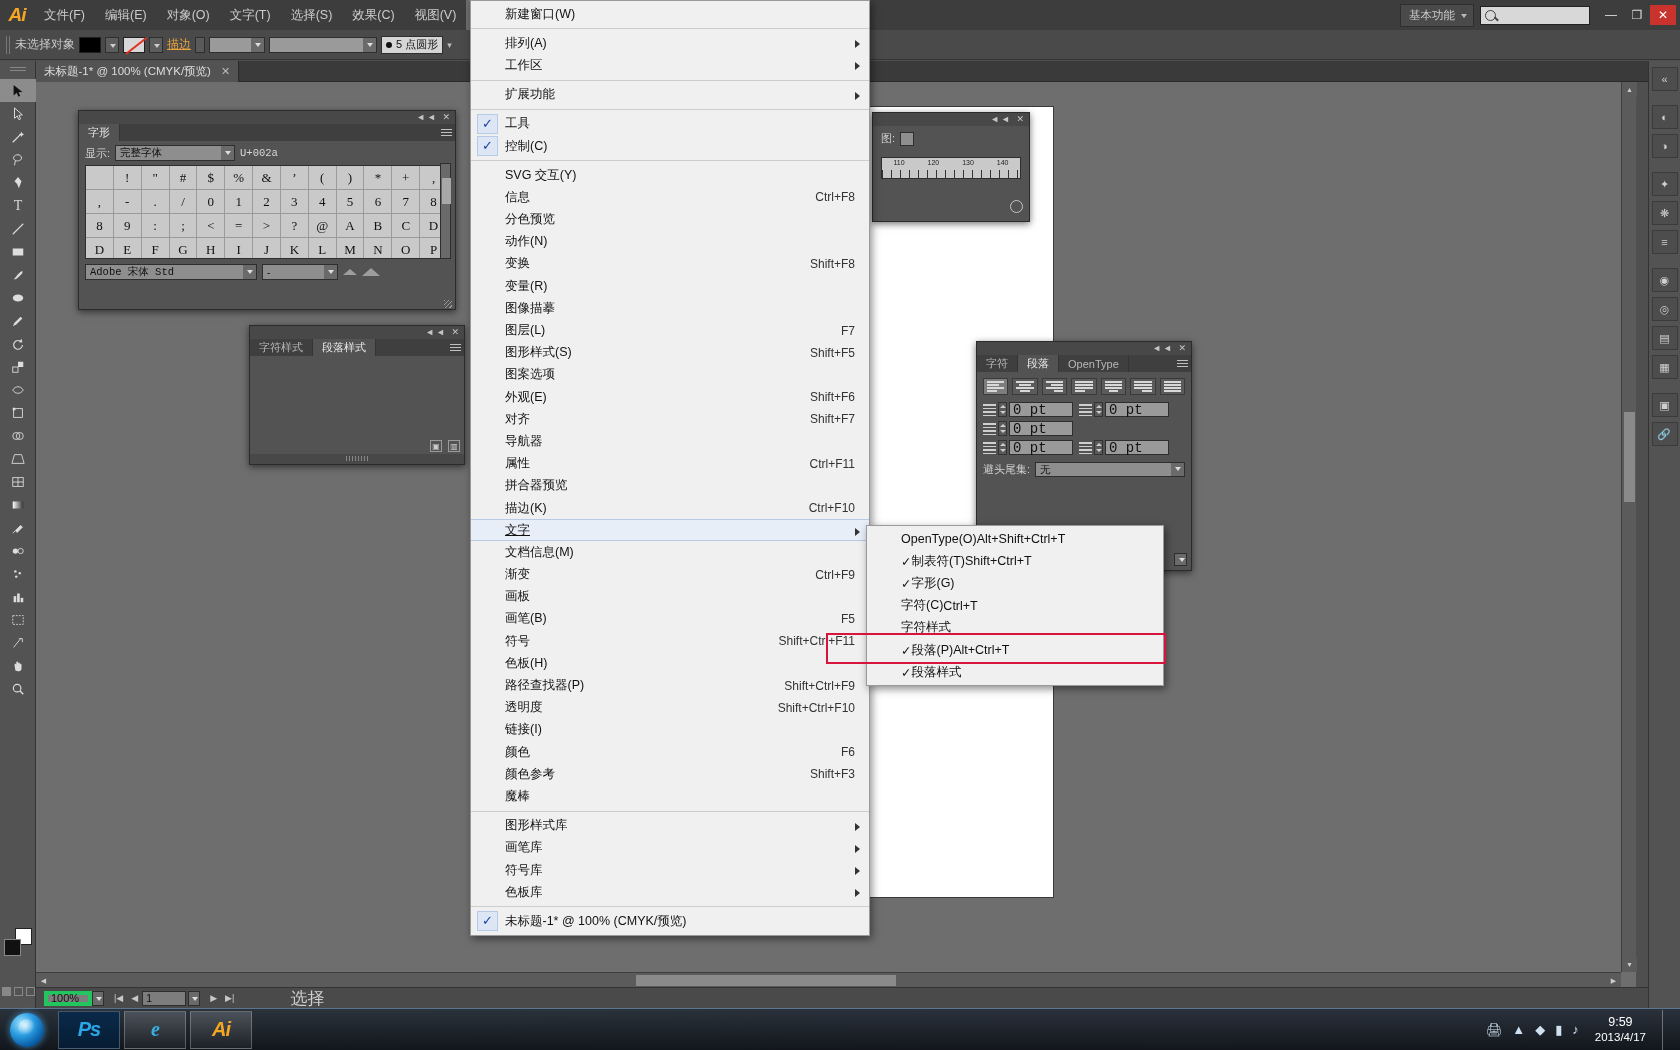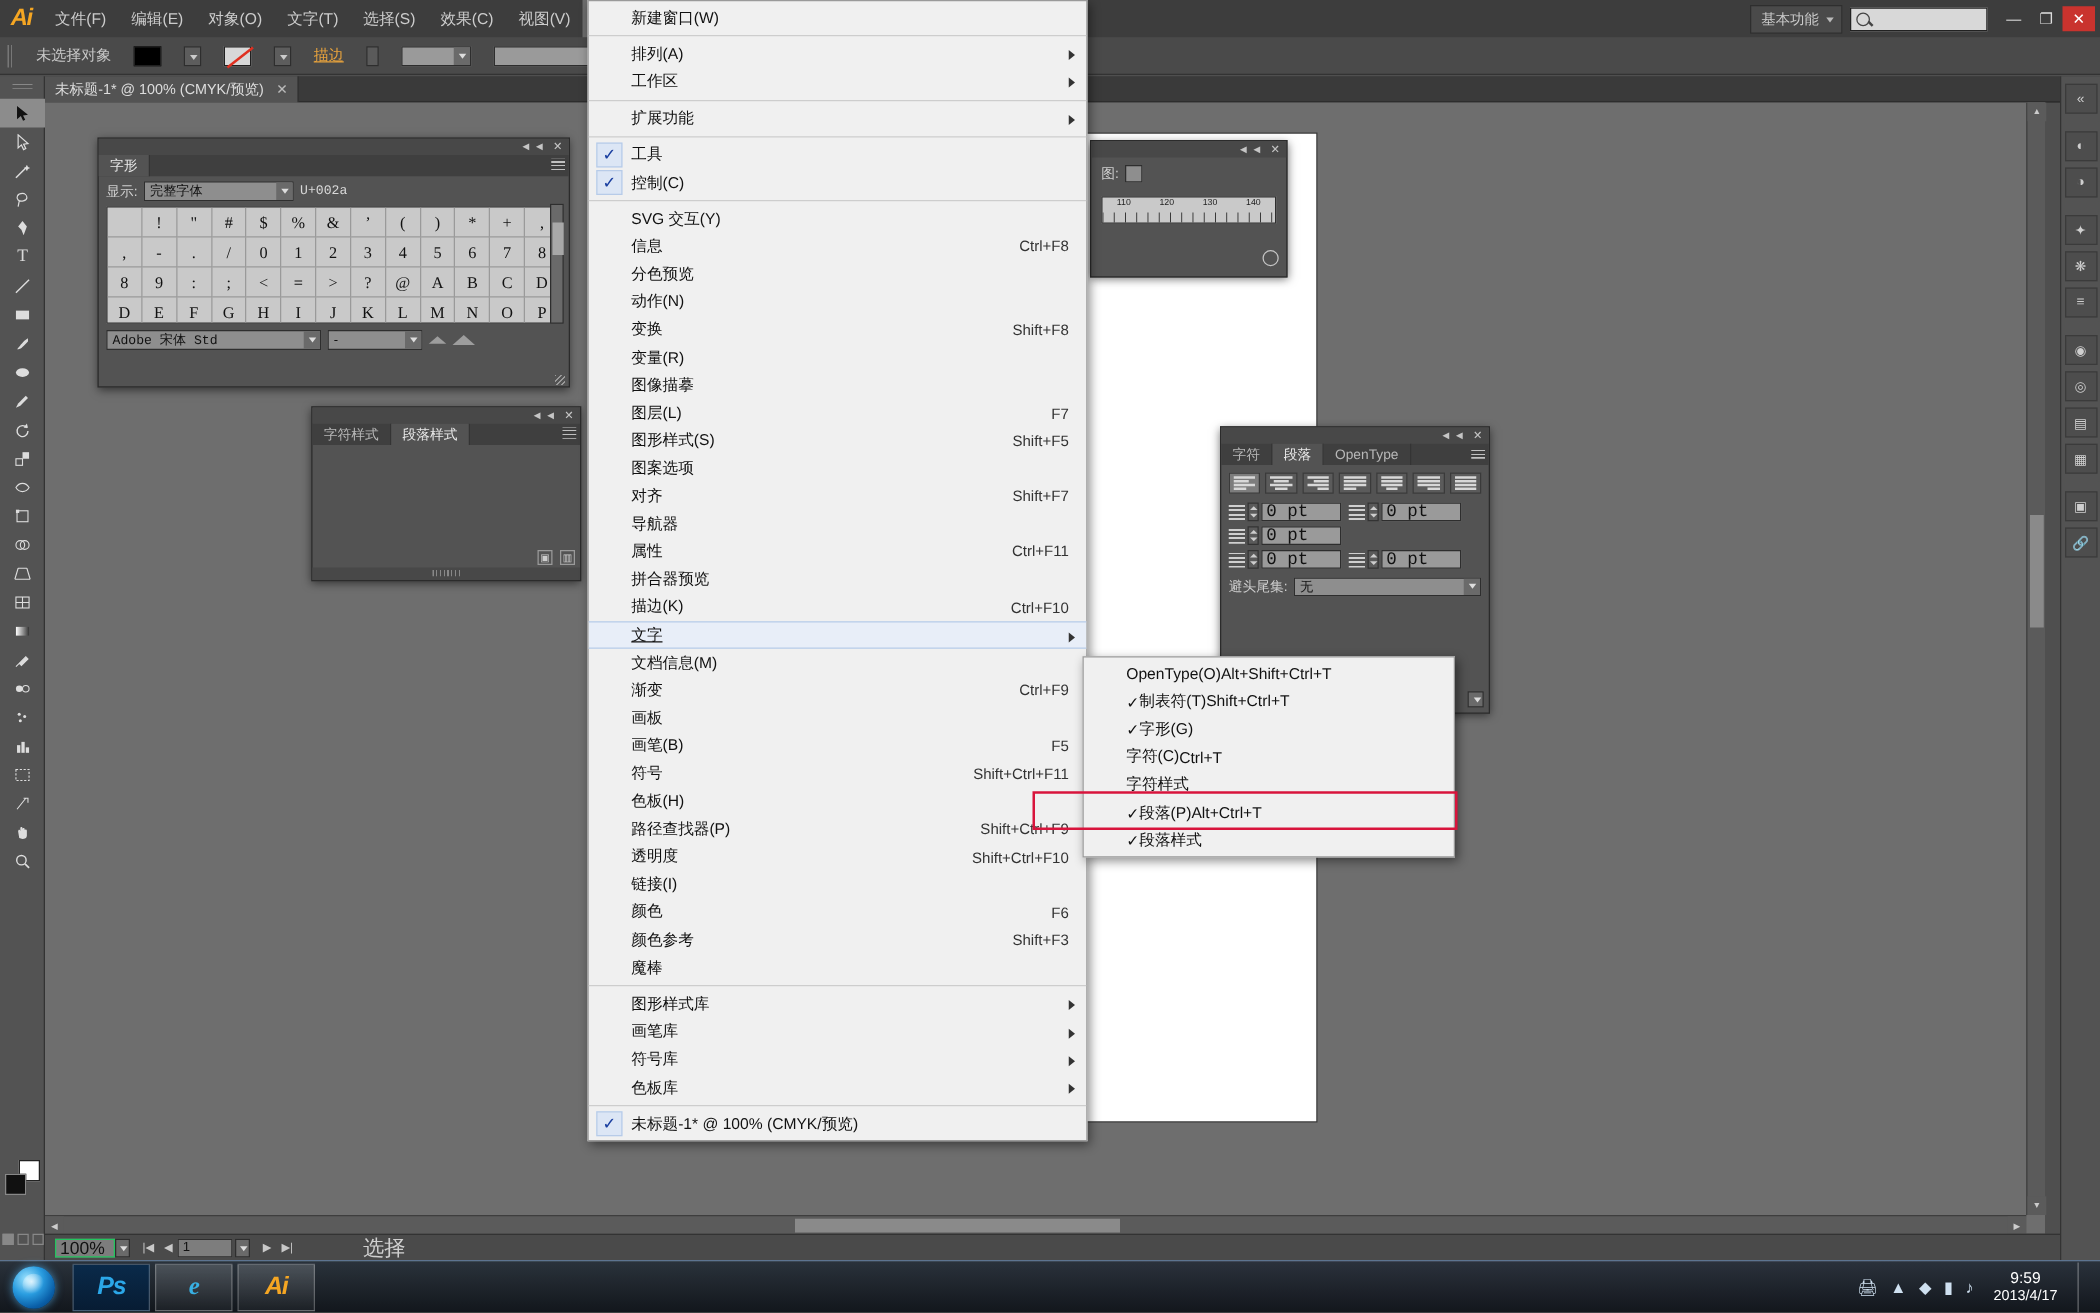--- a/index.html
+++ b/index.html
@@ -37,21 +37,21 @@
   .searchbox .mag{ width:11px; height:11px; border:1.5px solid #444; border-radius:50%; position:relative; }
   .searchbox .mag:after{ content:""; position:absolute; width:5px; height:1.5px; background:#444;
     transform:rotate(45deg); right:-4px; bottom:0px; }
   .wbtn{ width:26px; height:20px; display:flex; align-items:center; justify-content:center;
     color:#ddd; font-size:12px; }
   .wbtn.close{ background:#c9332e; color:#fff; }
 
   
   .controlbar{ position:absolute; left:0; top:30px; width:1680px; height:30px;
     background:#4a4a4a; border-bottom:1px solid #333; display:flex; align-items:center;
-    padding-left:6px; gap:18px; }
+    padding-left:6px; gap:4px; }
   .grip{ width:5px; height:18px;
     background:repeating-linear-gradient(90deg,#777 0 1px,transparent 1px 3px); }
   .cb-label{ color:#c8c8c8; font-size:12px; white-space:nowrap; }
   .swatch{ width:22px; height:16px; border:1px solid #202020; background:#000; }
   .swatch.none{ background:#d8d8d8; position:relative; }
   .swatch.none:after{ content:""; position:absolute; left:-1px; top:7px; width:26px; height:1.5px;
     background:#e03020; transform:rotate(-38deg); }
   .mini-drop{ width:14px; height:16px; background:#5d5d5d; border:1px solid #2e2e2e; position:relative; }
   .mini-drop:after{ content:""; position:absolute; left:4px; top:6px; border-left:3px solid transparent;
     border-right:3px solid transparent; border-top:4px solid #ccc; }
@@ -101,22 +101,22 @@
   .scroll-h{ position:absolute; left:0; bottom:0; width:1585px; height:15px; background:#5b5b5b;
     border-top:1px solid #3e3e3e; }
   .scroll-h .thumb{ position:absolute; top:2px; left:600px; width:260px; height:11px; background:#8a8a8a; }
   .sc-arrow{ position:absolute; width:15px; height:15px; background:#5b5b5b; color:#ccc;
     font-size:7px; display:flex; align-items:center; justify-content:center; }
 
   
   .statusbar{ position:absolute; left:36px; bottom:0; width:1644px; height:21px;
     background:#4a4a4a; border-top:1px solid #333; display:flex; align-items:center;
     color:#d0d0d0; font-size:11px; }
-  .sb-zoom{ width:48px; height:15px; background:#7d7d7d; border:1px solid #22c55e; color:#111;
-    font-size:14px; display:flex; align-items:center; padding-left:3px; margin-left:8px; }
+  .sb-zoom{ width:48px; height:15px; background:#7d7d7d; border:4px solid #22c55e; color:#111;
+    font-size:11px; display:flex; align-items:center; padding-left:3px; margin-left:8px; }
   .sb-caret{ width:12px; height:15px; background:#6a6a6a; border:1px solid #2e2e2e;
     position:relative; margin-right:6px; }
   .sb-caret:after{ content:""; position:absolute; left:3px; top:5px; border-left:3px solid transparent;
     border-right:3px solid transparent; border-top:4px solid #ddd; }
   .nav-btn{ color:#c8c8c8; font-size:9px; padding:0 4px; }
   .sb-page{ width:44px; height:15px; background:#7d7d7d; border:1px solid #2e2e2e; color:#111;
     font-size:10.5px; display:flex; align-items:center; padding-left:3px; }
   .sb-status{ margin-left:52px; color:#d0d0d0; font-size:17px; }
 
   
@@ -839,20 +839,24 @@
         <span class="sc">F7</span>
       </div>
       <div class="mrow">
         <span class="lbl">图形样式(S)</span>
         <span class="sc">Shift+F5</span>
       </div>
       <div class="mrow">
         <span class="lbl">图案选项</span>
       </div>
       <div class="mrow">
+        <span class="lbl">外观(E)</span>
+        <span class="sc">Shift+F6</span>
+      </div>
+      <div class="mrow">
         <span class="lbl">对齐</span>
         <span class="sc">Shift+F7</span>
       </div>
       <div class="mrow">
         <span class="lbl">导航器</span>
       </div>
       <div class="mrow">
         <span class="lbl">属性</span>
         <span class="sc">Ctrl+F11</span>
       </div>

